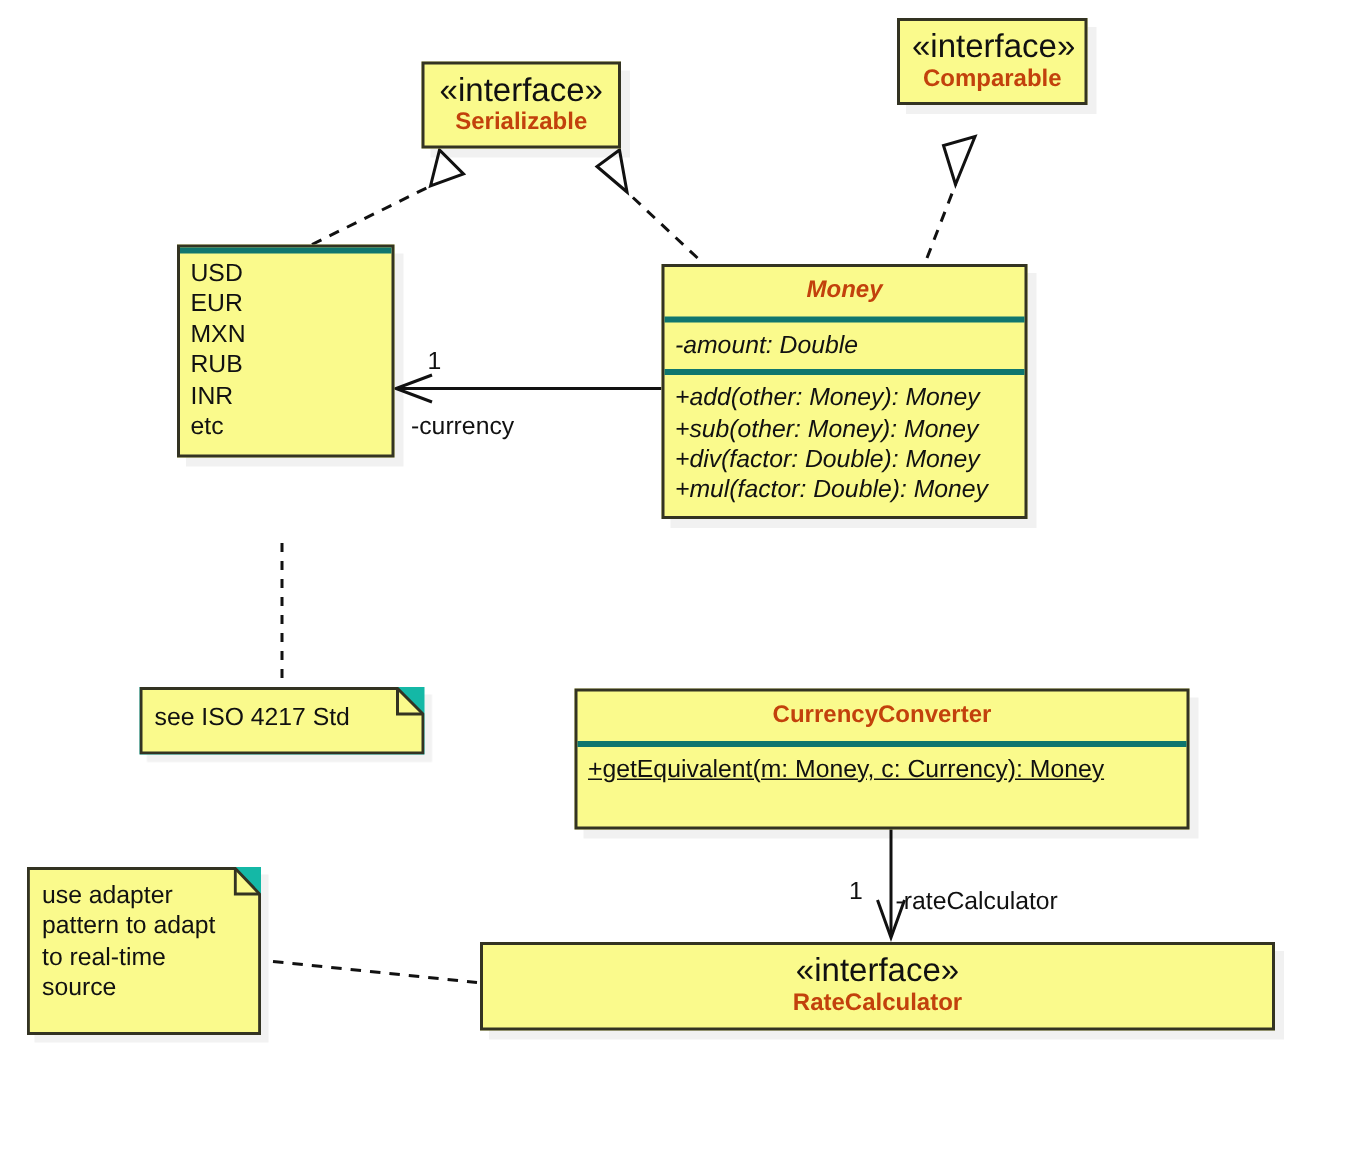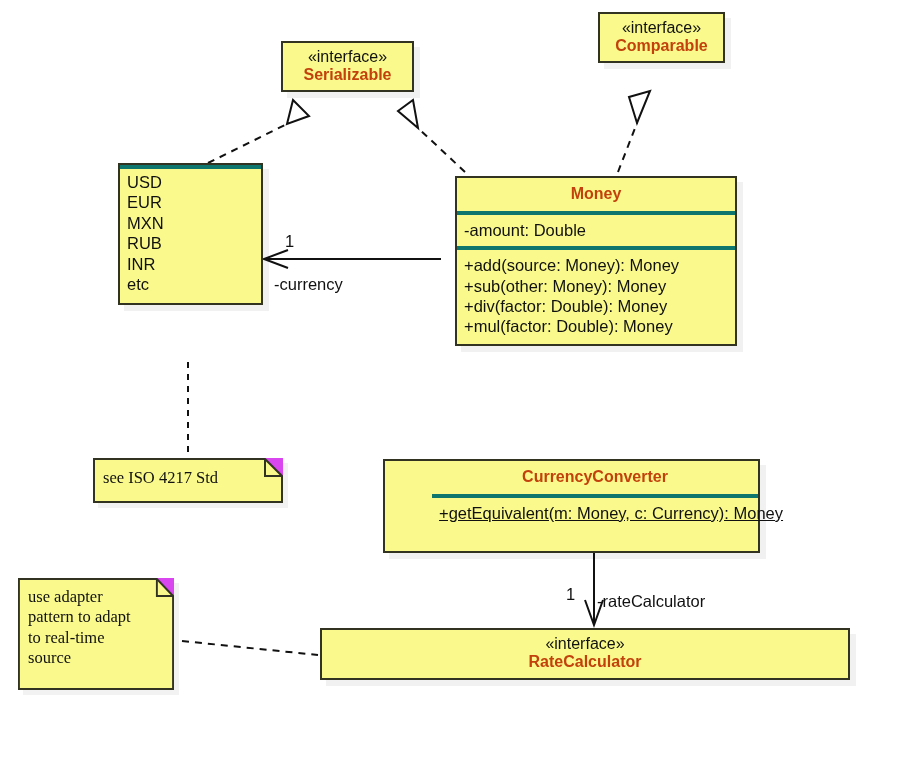--- a/index.html
+++ b/index.html
@@ -37,21 +37,21 @@
     box-shadow: 6px 6px 0 rgba(0,0,0,0.055);
     z-index: 5;
   }
   .uml-head {
     padding: 5px 8px 6px 8px;
     text-align: center;
     line-height: 1.12;
   }
   .stereotype {
     display: block;
-    font-size: 16px;
+    font-size: 22px;
     color: #111111;
     font-weight: normal;
   }
   .cls-name {
     display: block;
     font-size: 16px;
     font-weight: bold;
     color: #c2410c;
   }
   .uml-sep {
@@ -67,24 +67,23 @@
     white-space: nowrap;
   }
   .uml-line.static {
     text-decoration: underline;
   }
 
   
   .uml-note {
     position: absolute;
     box-sizing: border-box;
-    background: #d946ef;
+    background: #14b8a6;
     z-index: 5;
     filter: drop-shadow(5px 5px 0 rgba(0,0,0,0.05));
-    font-family: Liberation Serif, serif;
   }
   .note-shape {
     position: absolute;
     left: 0;
     top: 0;
     width: 100%;
     height: 100%;
   }
   .note-text {
     position: relative;
@@ -159,36 +158,36 @@
     <div class="uml-compartment uml-sep" style="padding-bottom:9px;">
       <div class="uml-line">USD</div>
       <div class="uml-line">EUR</div>
       <div class="uml-line">MXN</div>
       <div class="uml-line">RUB</div>
       <div class="uml-line">INR</div>
       <div class="uml-line">etc</div>
     </div>
   </div>
 
-  <div class="uml-box" style="left:455px; top:176px; width:282px;">
+  <div class="uml-box" style="left:441px; top:176px; width:244px;font-style:italic;">
     <div class="uml-head" style="padding-top:7px; padding-bottom:8px;">
       <span class="cls-name">Money</span>
     </div>
     <div class="uml-compartment uml-sep" style="padding-top:5px; padding-bottom:6px;">
       <div class="uml-line">-amount: Double</div>
     </div>
     <div class="uml-compartment uml-sep" style="padding-top:5px; padding-bottom:7px;">
-      <div class="uml-line">+add(source: Money): Money</div>
+      <div class="uml-line">+add(other: Money): Money</div>
       <div class="uml-line">+sub(other: Money): Money</div>
       <div class="uml-line">+div(factor: Double): Money</div>
       <div class="uml-line">+mul(factor: Double): Money</div>
     </div>
   </div>
 
-  <div class="uml-box" style="left:383px; top:459px; width:377px;padding-left:47px;">
+  <div class="uml-box" style="left:383px; top:459px; width:410px;">
     <div class="uml-head" style="padding-top:7px; padding-bottom:8px;">
       <span class="cls-name">CurrencyConverter</span>
     </div>
     <div class="uml-compartment uml-sep" style="padding-top:5px; padding-bottom:28px;">
       <div class="uml-line static">+getEquivalent(m: Money, c: Currency): Money</div>
     </div>
   </div>
 
   <div class="uml-box" style="left:320px; top:628px; width:530px;">
     <div class="uml-head" style="padding-top:5px; padding-bottom:7px;">

